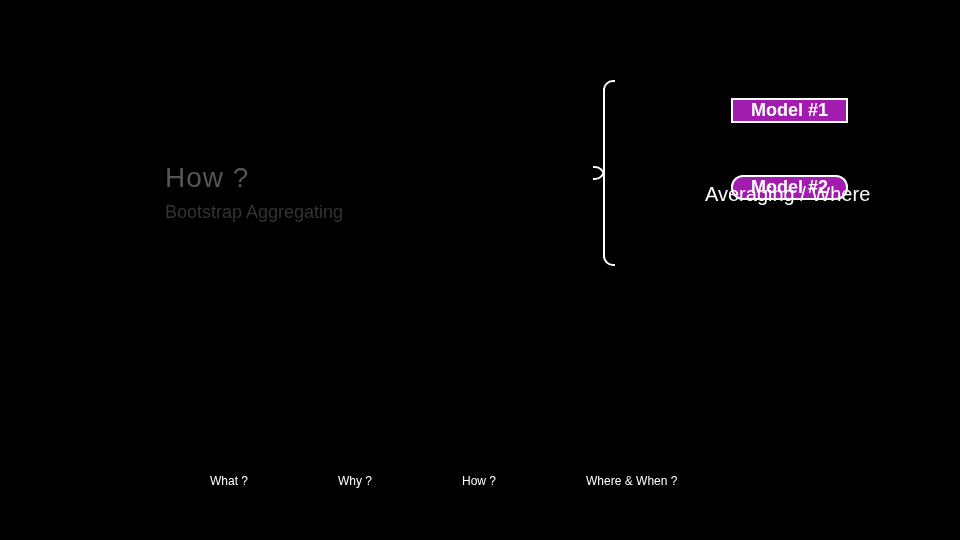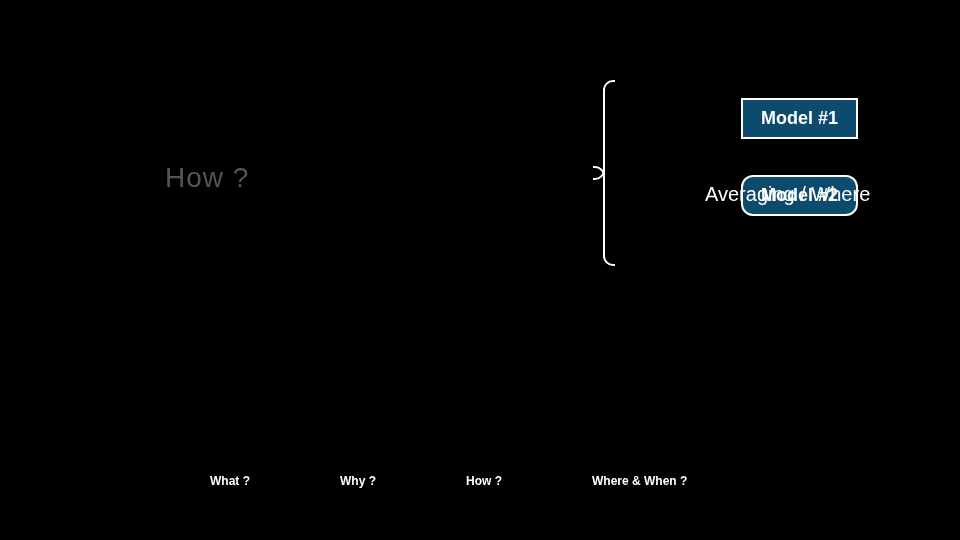--- a/index.html
+++ b/index.html
@@ -4,34 +4,35 @@
 <style>
   * { margin: 0; padding: 0; box-sizing: border-box; }
   html, body { width: 960px; height: 540px; background: #000; font-family: Arial, Helvetica, sans-serif; overflow: hidden; }
   
   .slide { position: relative; width: 960px; height: 540px; }
 
   .title-block { position: absolute; left: 165px; top: 162px; }
   .title-main { font-size: 28px; color: #555; letter-spacing: 1px; }
   .title-sub { font-size: 18px; color: #333; margin-top: 8px; }
 
-  .model-box { position: absolute; border: 2px solid #fff; background: #0c4a6e; color: #fff; padding: 8px 18px; font-size: 18px; font-weight: bold; text-align: center; margin-left: 10px; }
+  .model-box { position: absolute; border: 2px solid #fff; background: #a21caf; color: #fff; padding: 0 18px; font-size: 18px; font-weight: bold; text-align: center; }
   .overlay-text { position: absolute; color: #fff; font-size: 20px; font-weight: 400; }
   .brace-stem { position:absolute; width:2px; background:#fff; }
 
   .nav { position: absolute; bottom: 52px; left: 210px; display: flex; gap: 90px; }
-  .nav-item { color: #fff; font-size: 12px; font-weight: bold; white-space: nowrap; }
+  .nav-item { color: #fff; font-size: 12px; font-weight: normal; white-space: nowrap; }
 </style>
 </head>
 <body>
 
 <div class="slide">
 
   <div class="title-block">
     <div class="title-main">How ?</div>
+    <div class="title-sub">Bootstrap Aggregating</div>
   </div>
 
   <div>
     <div class="brace-stem" style="left:603px; top:88px; height:170px;"></div>
     <div style="position:absolute; left:603px; top:80px; width:12px; height:12px; border-top:2px solid #fff; border-left:2px solid #fff; border-top-left-radius:10px;"></div>
     <div style="position:absolute; left:603px; top:254px; width:12px; height:12px; border-bottom:2px solid #fff; border-left:2px solid #fff; border-bottom-left-radius:10px;"></div>
     <div style="position:absolute; left:593px; top:166px; width:12px; height:12px; border-top:2px solid #fff; border-right:2px solid #fff; border-top-right-radius:10px;"></div>
     <div style="position:absolute; left:593px; top:168px; width:12px; height:12px; border-bottom:2px solid #fff; border-right:2px solid #fff; border-bottom-right-radius:10px;"></div>
   </div>
 

